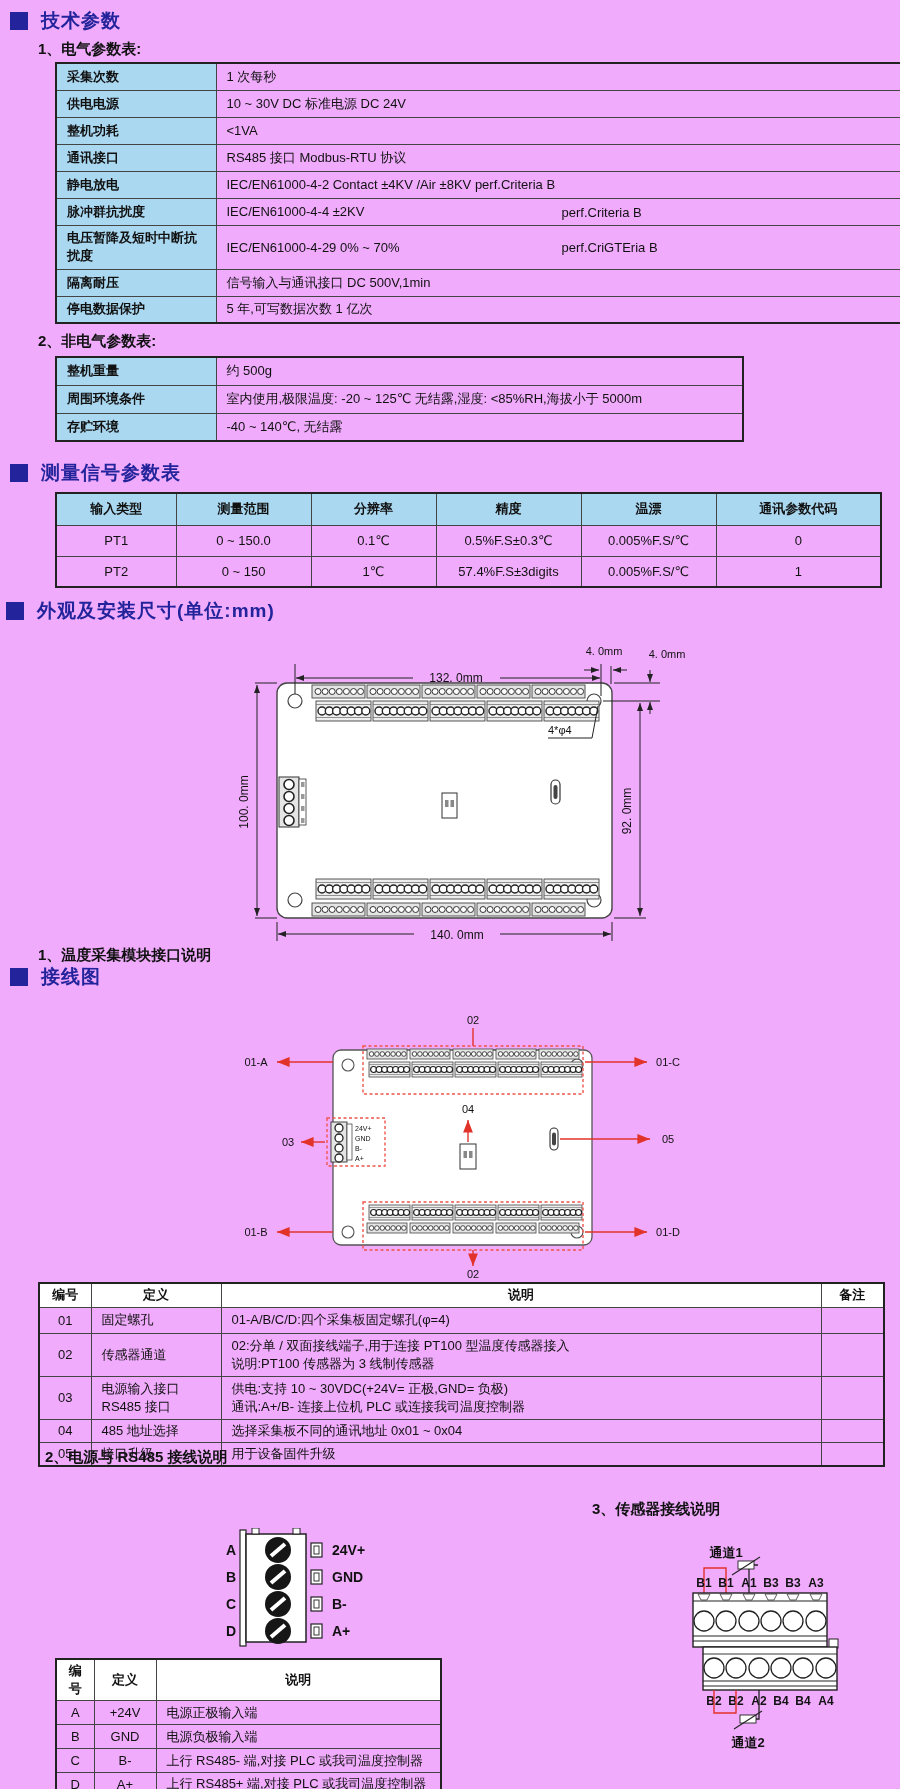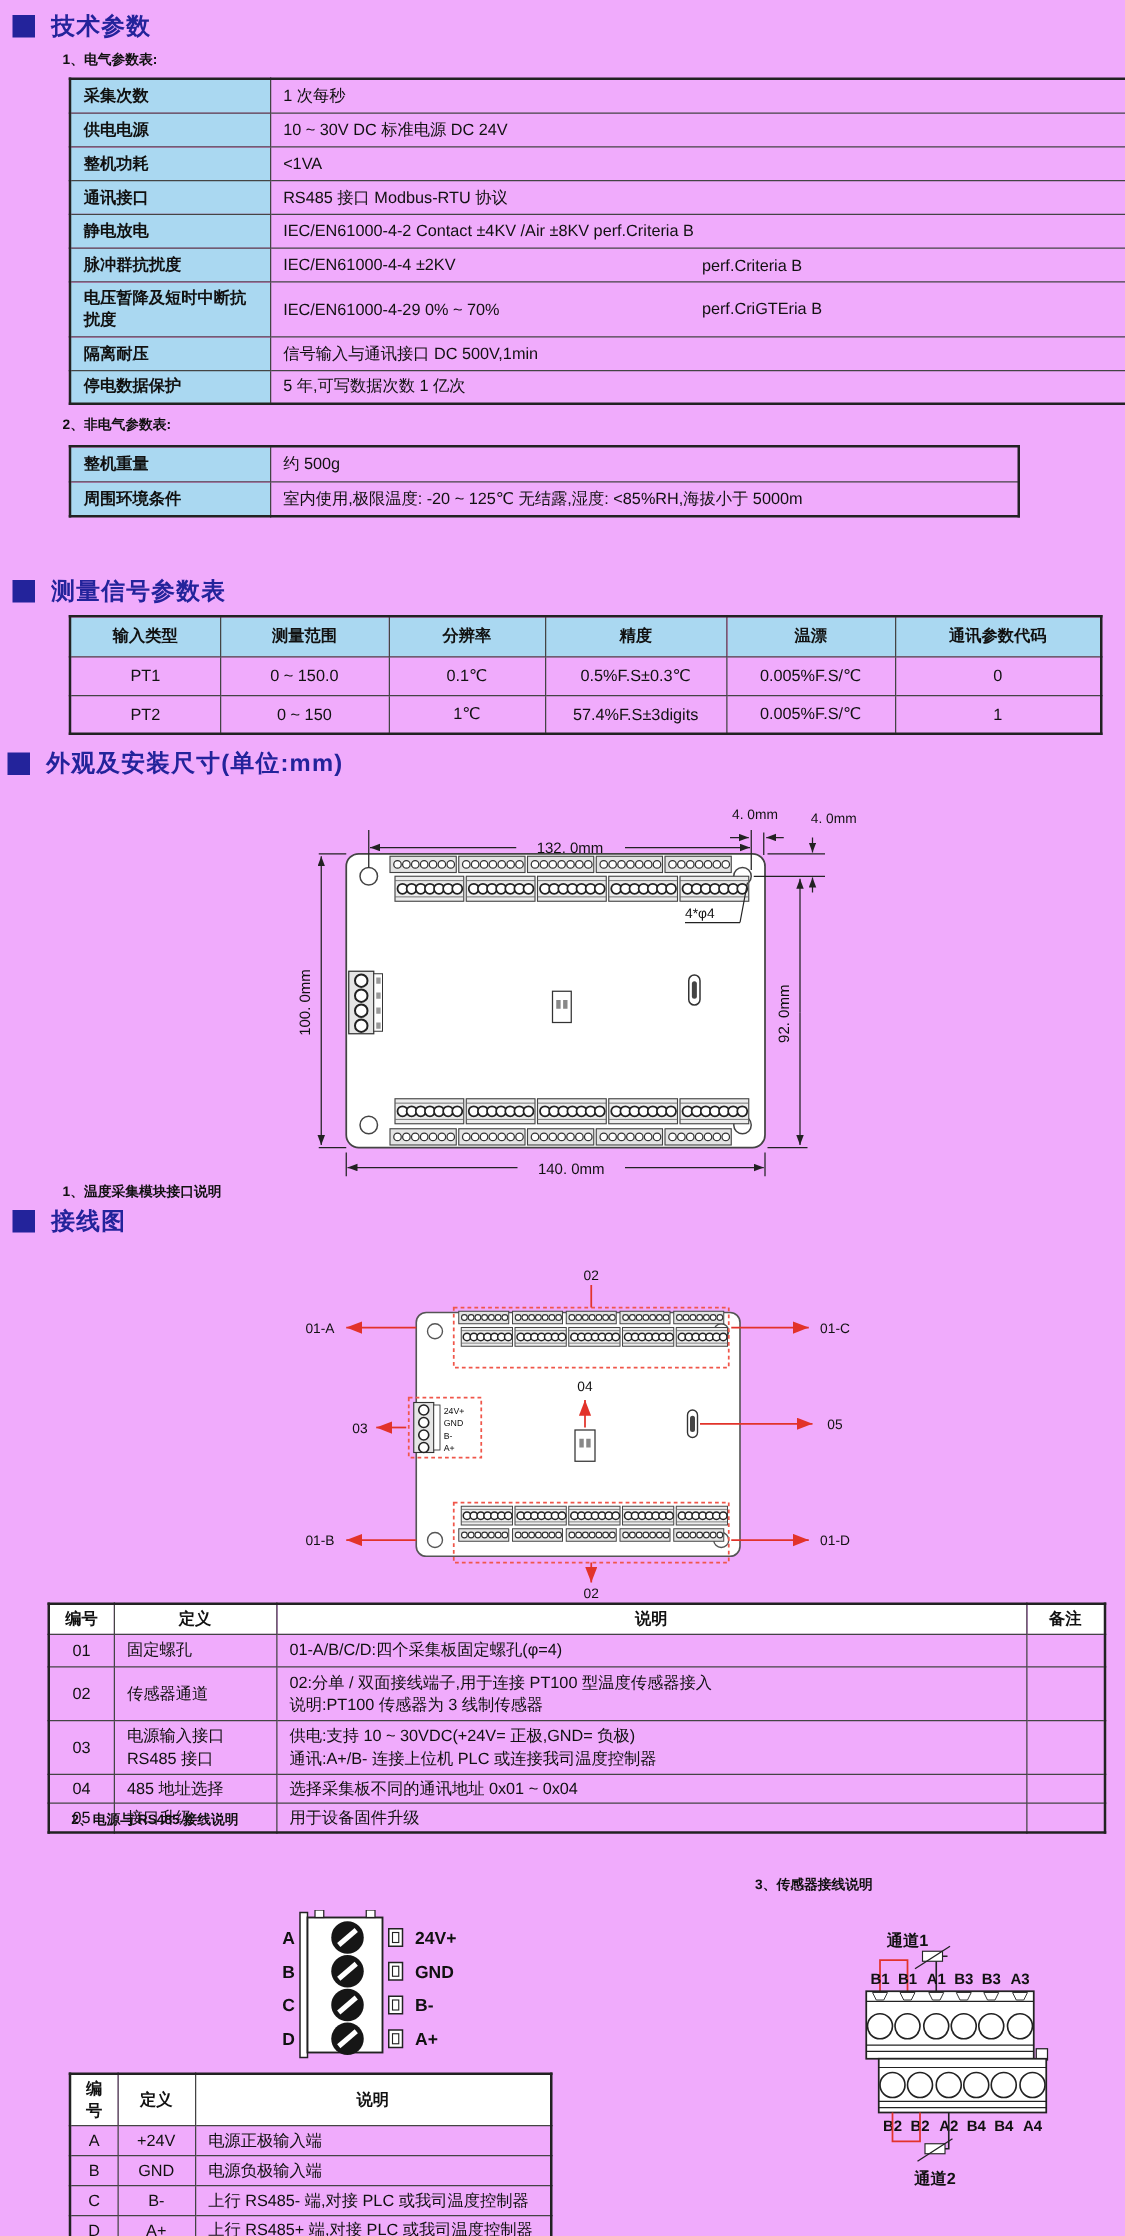--- a/index.html
+++ b/index.html
@@ -1,21 +1,21 @@
 <!DOCTYPE html>
 <html><head>
 <meta charset="utf-8">
 <style>
   html,body{margin:0;padding:0;background:#fff;}
   .page{position:relative;width:900px;height:1789px;background:#f0abfc;overflow:hidden;
         font-family:"Liberation Sans","DejaVu Sans",sans-serif;color:#111;}
   .sec{position:absolute;display:flex;align-items:center;gap:13px;}
   .sq{width:18px;height:18px;background:#23239b;flex:none;}
   .sec-t{font-size:19px;font-weight:bold;color:#23239b;letter-spacing:1px;}
-  .sub{position:absolute;font-size:11px;font-weight:bold;color:#111;margin-left:12px;}
+  .sub{position:absolute;font-size:15px;font-weight:bold;color:#111;}
   table{border-collapse:collapse;position:absolute;table-layout:fixed;}
   td,th{border:1px solid #444;font-size:13px;padding:2px 10px;overflow:hidden;}
   .ptable{border:2px solid #222;}
   .lbl{background:#aad8f1;font-weight:bold;}
   .val{position:relative;}
   .note{position:absolute;left:345px;top:50%;transform:translateY(-50%);white-space:nowrap;}
   .hdr{background:#aad8f1;font-weight:bold;text-align:center;}
   .ctr{text-align:center;}
   .whd{font-weight:bold;text-align:center;background:#fff;}
   svg{position:absolute;}
@@ -75,33 +75,37 @@
     </tr>
     <tr style="height:27px">
       <td class="lbl">停电数据保护</td>
       <td class="val"><span>5 年,可写数据次数 1 亿次</span><span class="note"></span></td>
     </tr>
   </tbody>
     </table>
 
   <div class="sub" style="left:38px;top:332px;">2、非电气参数表:</div>
 
-  <table class="ptable" style="left:55px;top:356px;width:761px;">
+  <table class="ptable" style="left:55px;top:356px;width:689px;">
     <colgroup>
         <col style="width:160px">
         <col>
       </colgroup>
     <tbody>
         <tr style="height:28px">
       <td class="lbl">整机重量</td>
       <td>约 500g</td>
     </tr>
     <tr style="height:28px">
       <td class="lbl">周围环境条件</td>
       <td>室内使用,极限温度: -20 ~ 125℃  无结露,湿度: &lt;85%RH,海拔小于 5000m</td>
+    </tr>
+    <tr style="height:28px">
+      <td class="lbl">存贮环境</td>
+      <td>-40 ~ 140℃, 无结露</td>
     </tr>
   </tbody>
     </table>
 
   <div class="sec" style="left:10px;top:460px;">
     <div class="sq"></div>
     <div class="sec-t">测量信号参数表</div>
   </div>
 
   <table class="ptable" style="left:55px;top:492px;width:825px;">

